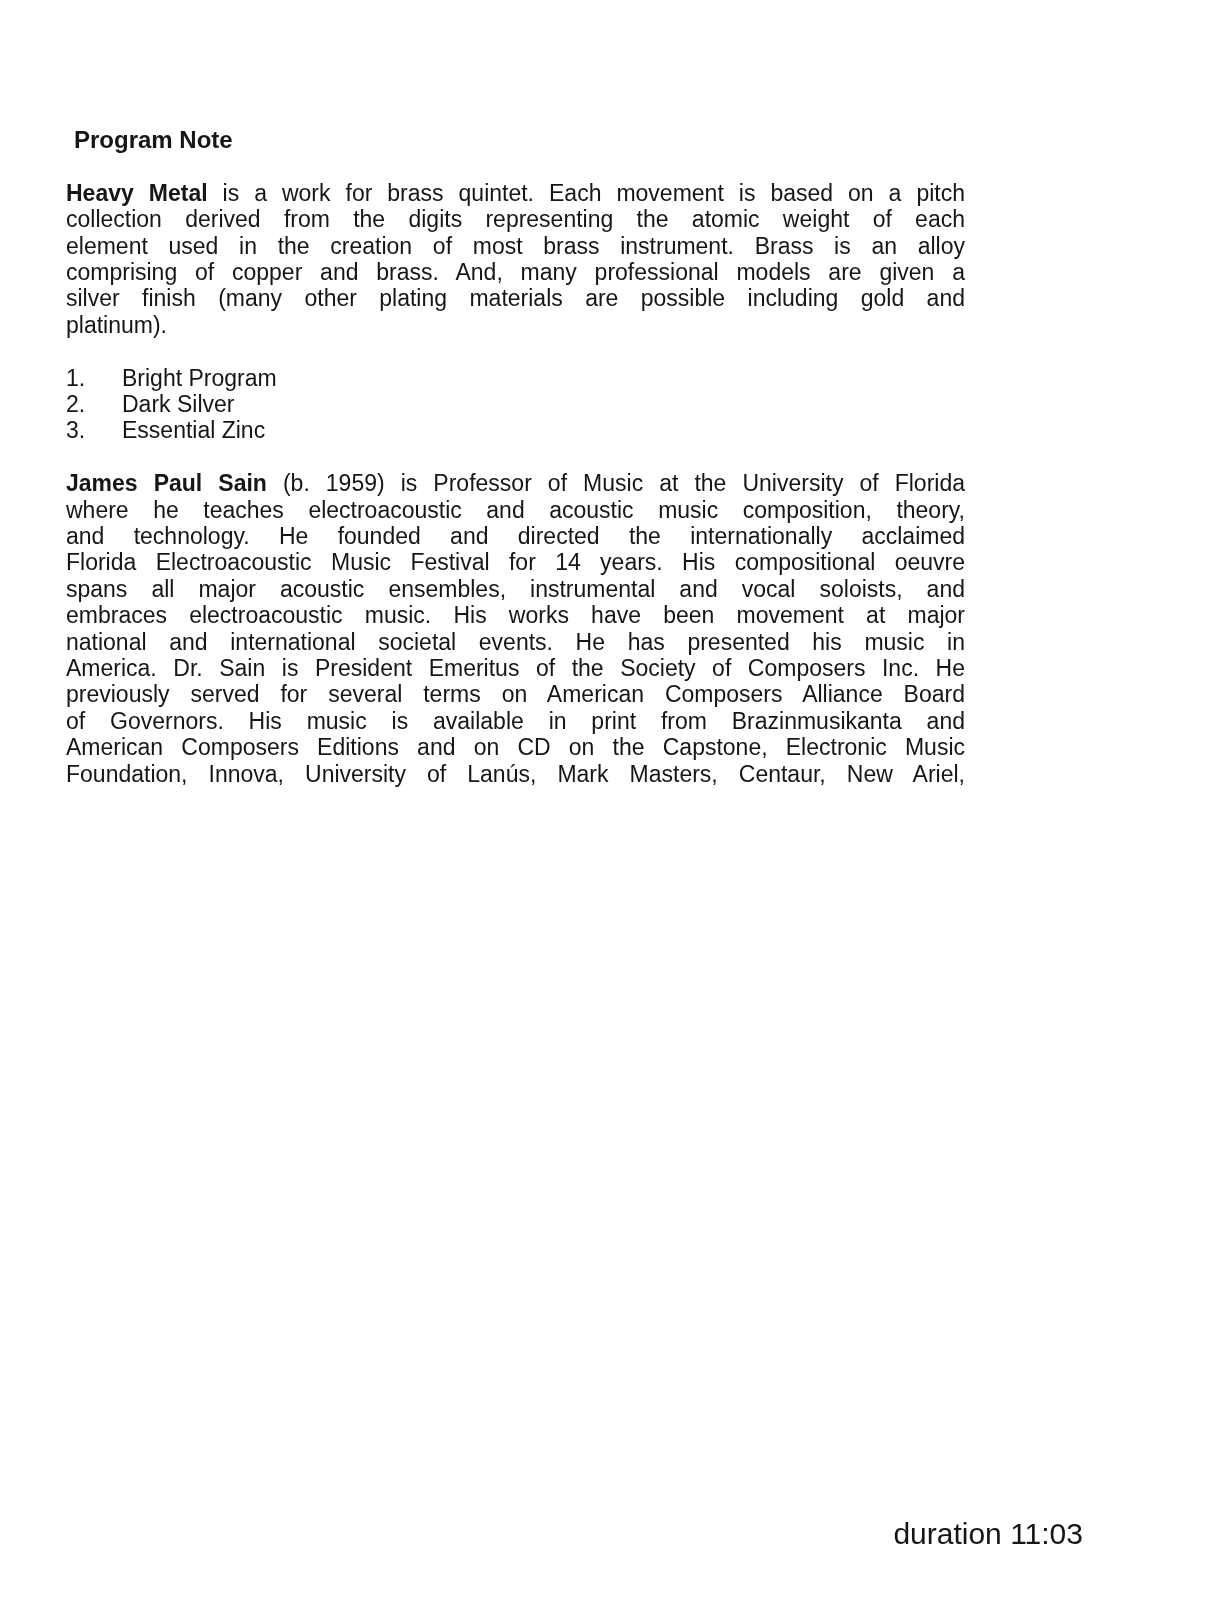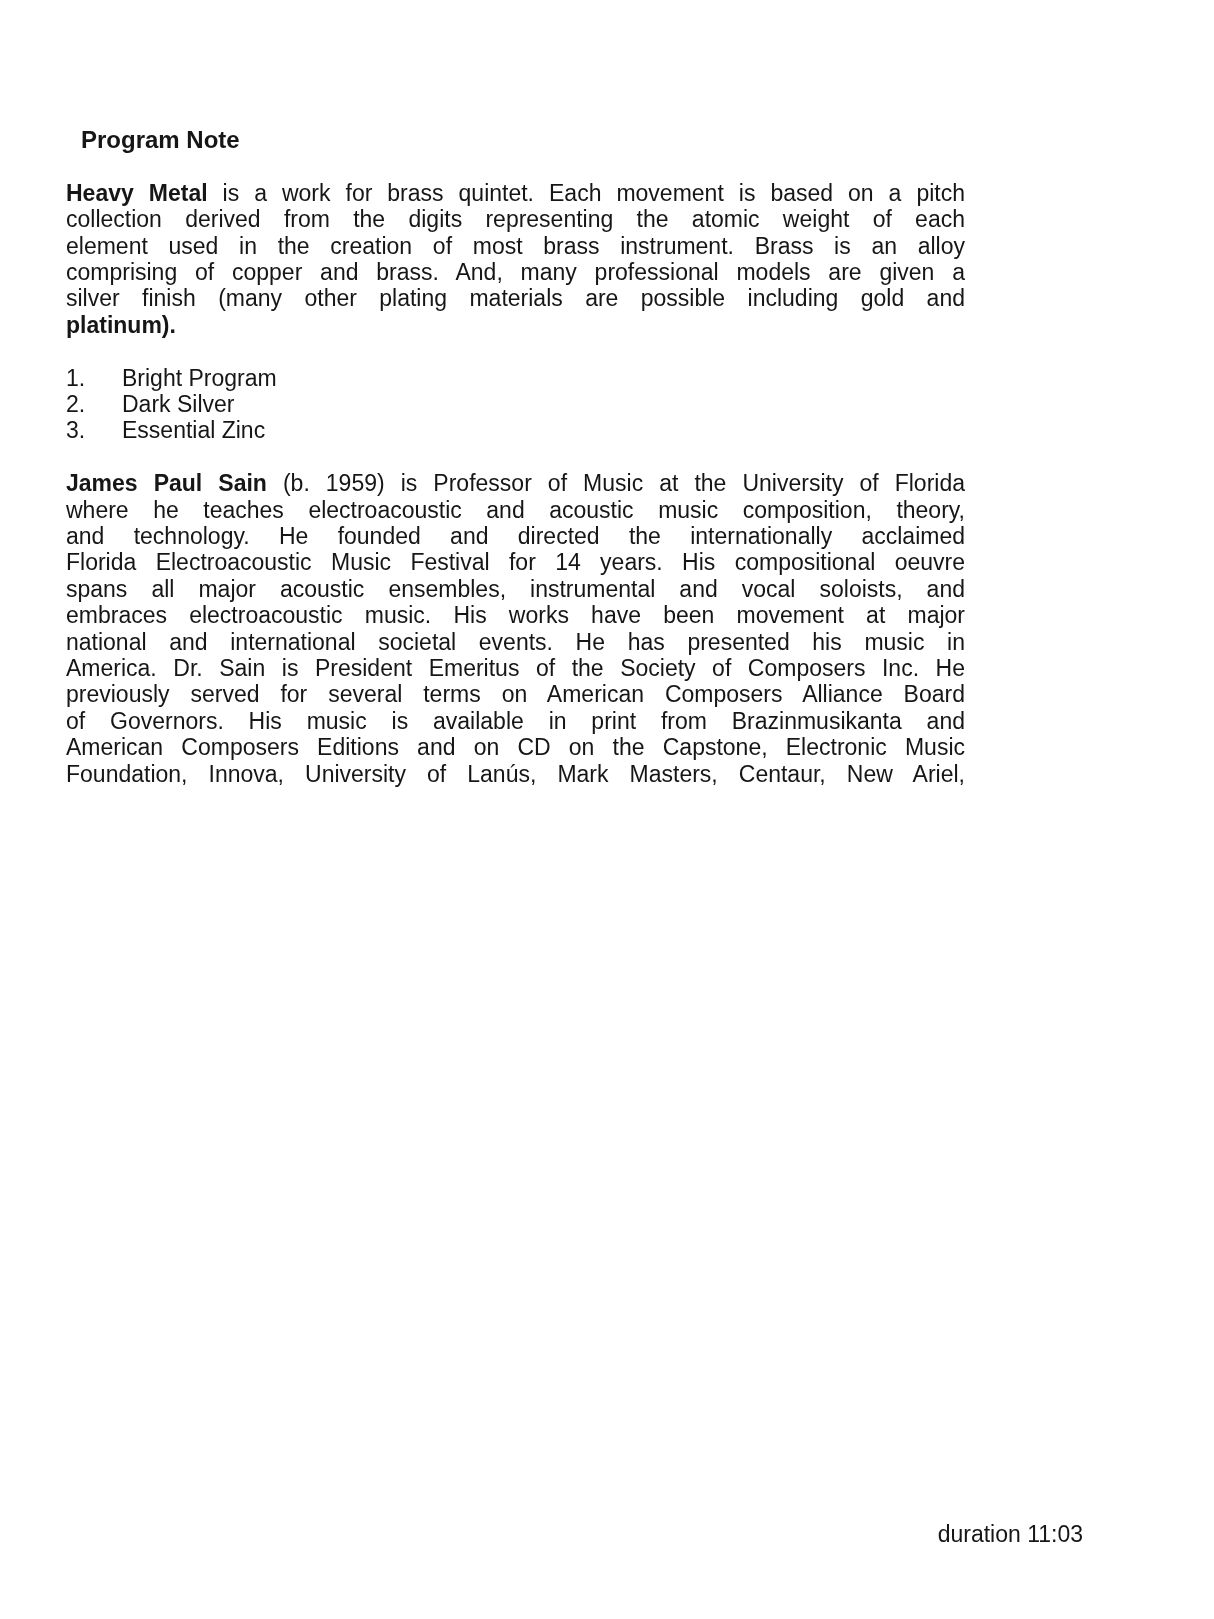--- a/index.html
+++ b/index.html
@@ -24,46 +24,45 @@
     position: absolute;
     left: 66px;
     top: 0;
     width: 899px;
     font-size: 23px;
     line-height: 26.4px;
   }
   .heading {
     font-size: 24px;
     font-weight: bold;
-    margin: 15px;
+    margin: 8px;
   }
   #program-note-heading { margin-top: 127px; }
   .block { margin: 26.4px 0 0 0; }
   .para { }
   .jline {
     text-align: justify;
     text-align-last: justify;
   }
   .line-last {
     text-align: left;
-    font-weight: bold;
   }
   .lead { font-weight: bold; }
   .mrow { }
   .mnum {
     display: inline-block;
     width: 56px;
   }
   .duration {
     position: absolute;
     left: 66px;
     right: 131px;
     top: 1521px;
     text-align: right;
-    font-size: 23px;
+    font-size: 30px;
     line-height: 26.4px;
     color: #161616;
     font-family: "Liberation Sans", "DejaVu Sans", sans-serif;
   }
 </style>
 </head>
 <body>
 
 <div class="page">
   <div class="content">

